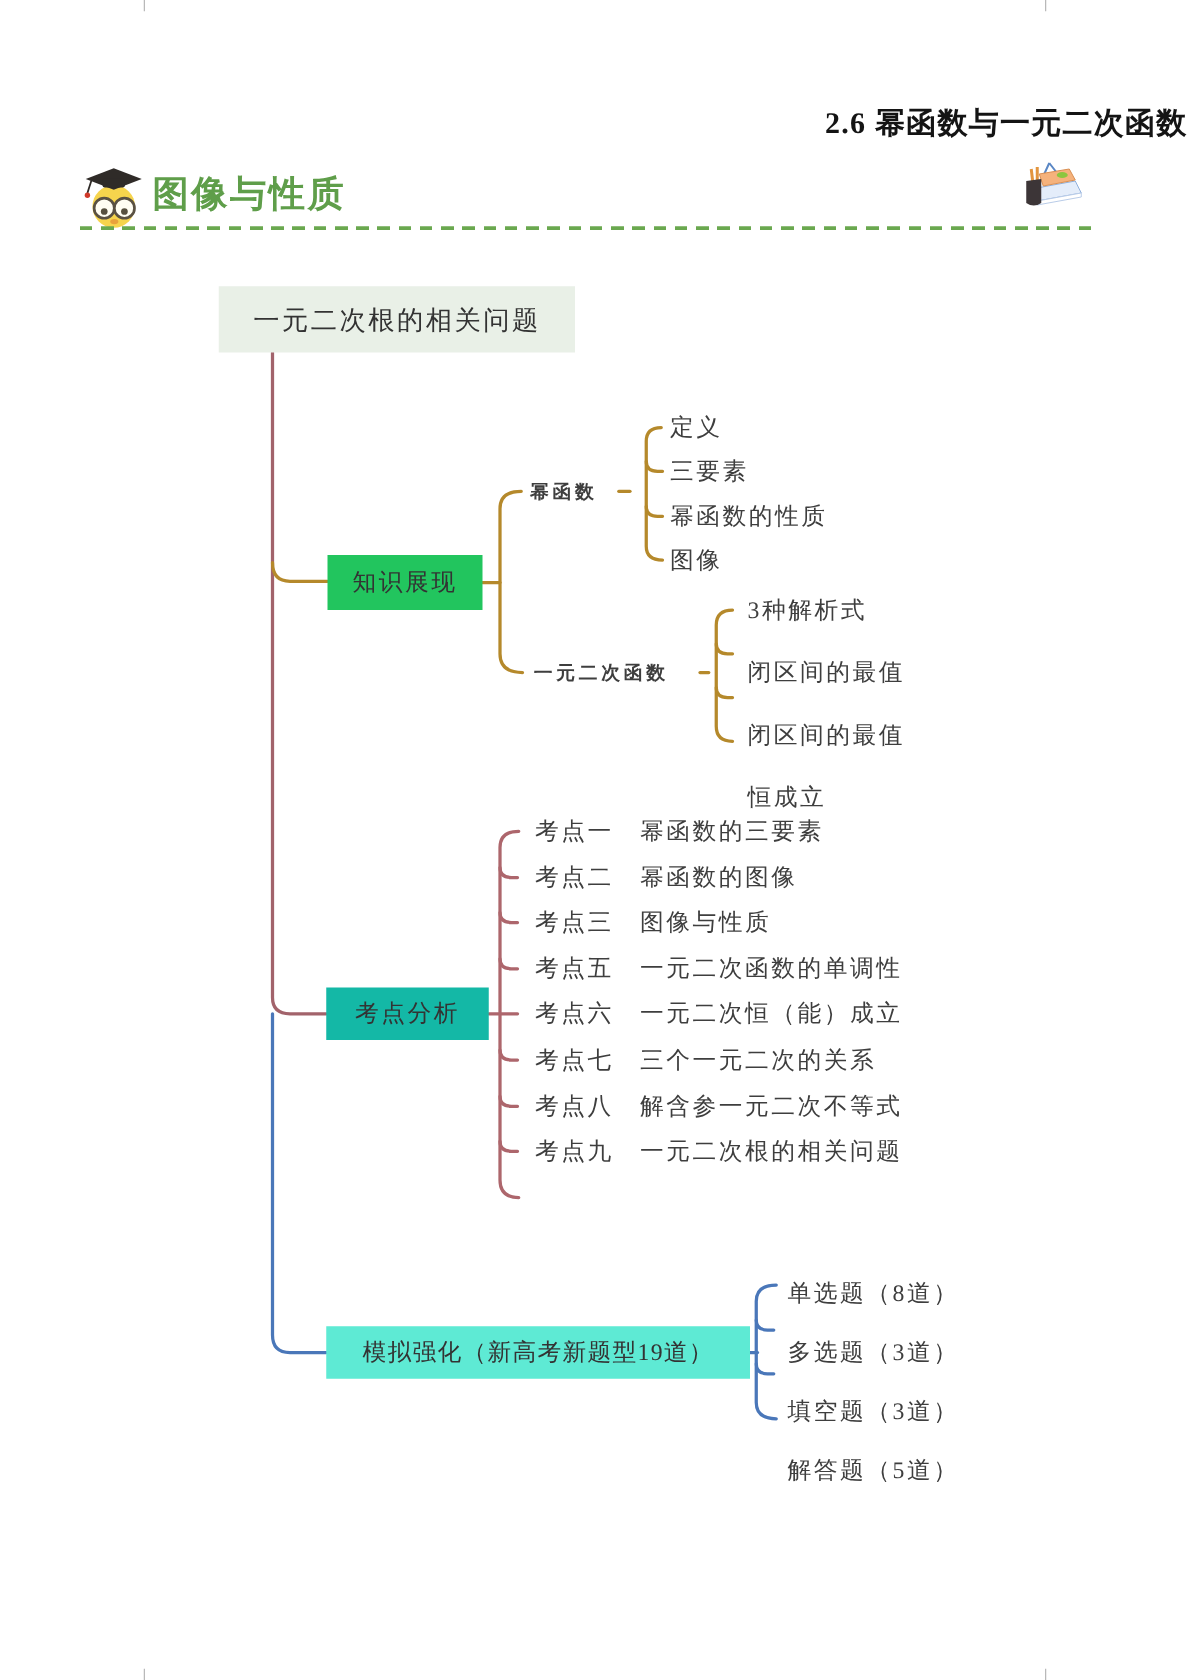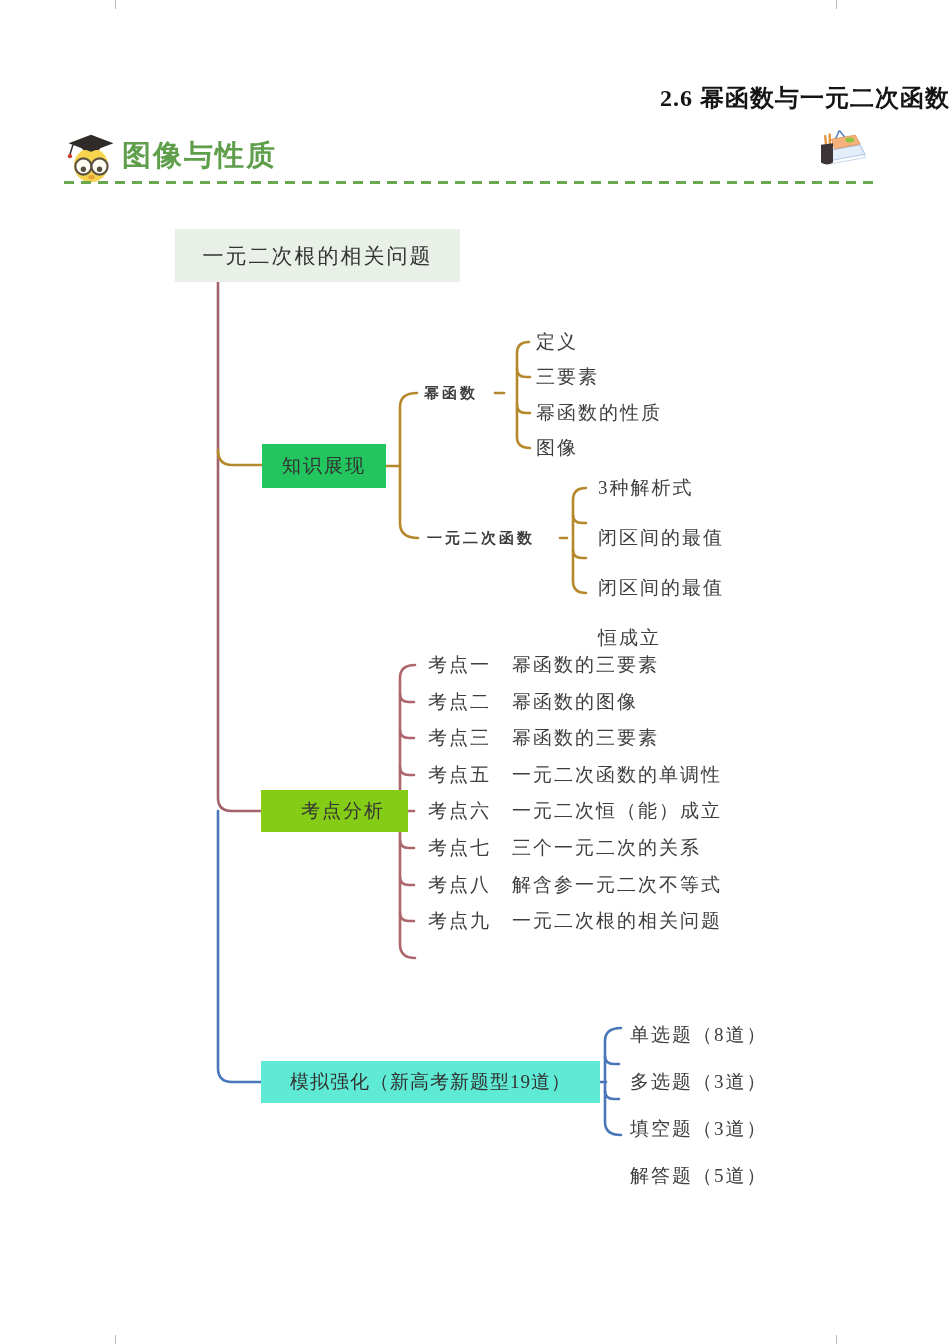--- a/index.html
+++ b/index.html
@@ -129,25 +129,25 @@
       </div>
 
     <div class="sub sub-quad">一元二次函数</div>
     <div class="leaves g-quad">
         <div>3种解析式</div>
         <div>闭区间的最值</div>
         <div>闭区间的最值</div>
         <div>恒成立</div>
       </div>
 
-    <div class="node b-exam" style="background: #84cc16; padding-left: 17px;">考点分析</div>
+    <div class="node b-exam" style="background: #14b8a6;">考点分析</div>
     <div class="leaves g-exam">
         <div>考点一　幂函数的三要素</div>
         <div>考点二　幂函数的图像</div>
-        <div>考点三　幂函数的三要素</div>
+        <div>考点三　图像与性质</div>
         <div>考点五　一元二次函数的单调性</div>
         <div>考点六　一元二次恒（能）成立</div>
         <div>考点七　三个一元二次的关系</div>
         <div>考点八　解含参一元二次不等式</div>
         <div>考点九　一元二次根的相关问题</div>
       </div>
 
     <div class="node b-mock" style="background: #5eead4;">模拟强化（新高考新题型19道）</div>
     <div class="leaves g-mock">
         <div>单选题（8道）</div>

